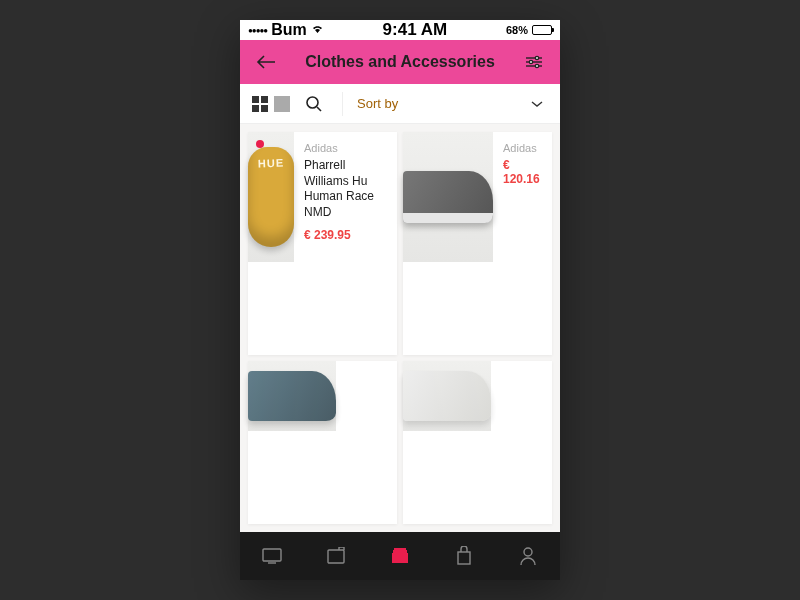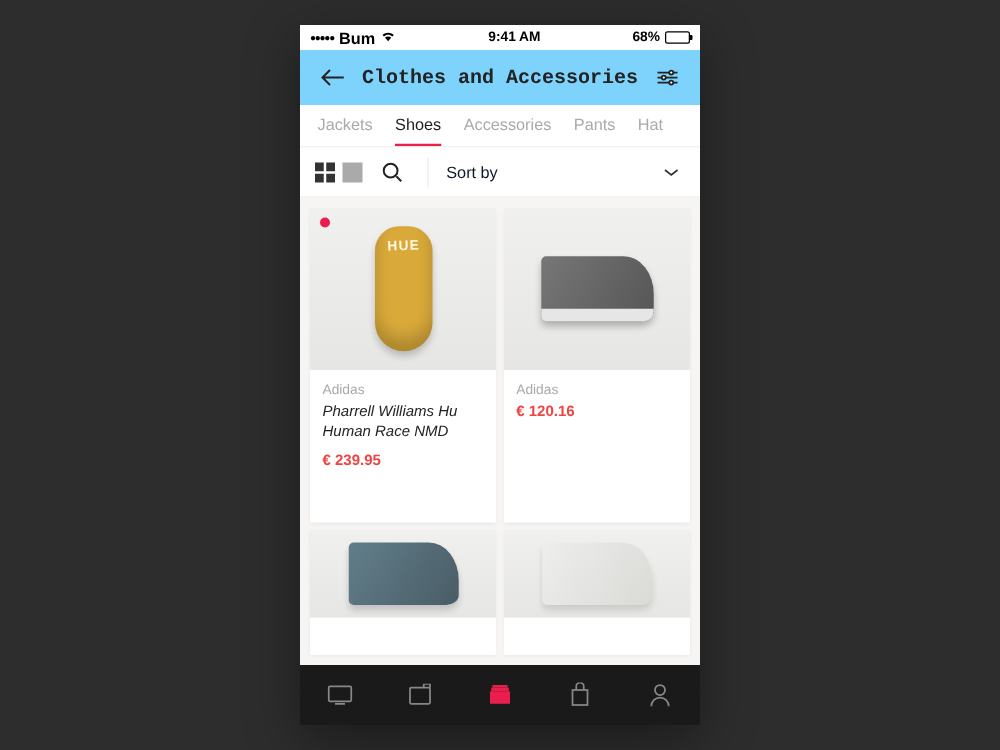--- a/index.html
+++ b/index.html
@@ -27,35 +27,34 @@
     background: #fff;
     display: flex;
     align-items: center;
     justify-content: space-between;
     padding: 0 8px;
     font-size: 11px;
     font-weight: 600;
   }
   .status-left, .status-right { display: flex; align-items: center; gap: 4px; }
   .dots { letter-spacing: -1px; font-size: 8px; }
-  .carrier { font-size: 13px; }
+  .carrier { font-size: 16px; }
   .wifi { font-size: 11px; }
-  .time { font-size: 11px; font-weight: 600; }
+  .time { font-size: 17px; font-weight: 600; }
   .battery-box { width: 20px; height: 10px; border: 1px solid #000; border-radius: 2px; position: relative; }
   .battery-box::after { content:""; position:absolute; right:-3px; top:2px; width:2px; height:4px; background:#000; border-radius:0 1px 1px 0; }
   .battery-fill { background:#000; width:100%; height:100%; border-radius:1px; }
 
   .header {
-    background: #7dd3fc;
+    background: #ec4899;
     height: 44px;
     display: flex;
     align-items: center;
     justify-content: center;
     padding: 0 12px;
-    font-family: Liberation Mono, monospace;
   }
   .back-arrow { width: 28px; height: 28px; display:flex; align-items:center; justify-content:center; }
   .header-title { font-size: 16px; font-weight: 600; color: #222; flex:1; text-align:center; }
   .filter-icon { width: 28px; height: 28px; display:flex; align-items:center; justify-content:center; }
 
   .tabs {
     background: #fff;
     display: flex;
     padding: 0 14px;
     gap: 18px;
@@ -82,35 +81,35 @@
     padding: 0 12px;
     gap: 10px;
     border-bottom: 1px solid #eee;
   }
   .view-toggle { display:flex; gap:6px; align-items:center; }
   .grid-small { width:16px; height:16px; display:grid; grid-template-columns:1fr 1fr; grid-template-rows:1fr 1fr; gap:2px; }
   .grid-small > div { background:#333; }
   .grid-large { width:16px; height:16px; background:#aaa; }
   .search-btn { width:28px; height:28px; display:flex; align-items:center; justify-content:center; }
   .toolbar-divider { width:1px; height:24px; background:#eee; margin:0 4px; }
-  .sort { flex:1; display:flex; align-items:center; justify-content:space-between; color:#0f172a; font-size:13px; padding-right:4px; }
+  .sort { flex:1; display:flex; align-items:center; justify-content:space-between; color:#a16207; font-size:13px; padding-right:4px; }
 
   .content {
     flex: 1;
     overflow: hidden;
     padding: 8px;
     display: grid;
     grid-template-columns: 1fr 1fr;
     gap: 6px;
     background: #f6f5f4;
   }
   .card {
     background: #fff;
     display: flex;
-    flex-direction: column;
+    flex-direction: row;
     box-shadow: 0 1px 3px rgba(0,0,0,.06);
   }
   .card-img {
     position: relative;
     height: 130px;
     display:flex;
     align-items:center;
     justify-content:center;
     background: linear-gradient(#f0f0ee, #e6e6e4);
   }
@@ -147,21 +146,21 @@
   }
   .shoe-white {
     width: 88px; height: 50px;
     background: linear-gradient(120deg,#eee,#d8d8d4);
     border-radius: 4px 24px 10px 4px / 4px 30px 8px 4px;
     box-shadow: 0 4px 6px rgba(0,0,0,.15);
     opacity: .85;
   }
   .card-body { padding: 10px 10px 12px; }
   .brand { color:#aaa; font-size:11px; margin-bottom:4px; }
-  .pname { font-size:12px; color:#222; line-height:1.3; margin-bottom:8px; min-height: 30px; font-style: italic; }
+  .pname { font-size:12px; color:#222; line-height:1.3; margin-bottom:8px; min-height: 30px; }
   .price { font-size:12px; font-weight:700; color:#ef4444; }
 
   .card.partial .card-img { height: 70px; align-items:flex-start; padding-top:10px; }
 
   .tabbar {
     height: 48px;
     background: #1a1a1a;
     display:flex;
     align-items:center;
     justify-content:space-around;
@@ -204,27 +203,20 @@
         <line x1="1" y1="3" x2="17" y2="3"></line>
           <circle cx="12" cy="3" r="1.6" fill="#fff"></circle>
         <line x1="1" y1="7" x2="17" y2="7"></line>
           <circle cx="6" cy="7" r="1.6" fill="#fff"></circle>
         <line x1="1" y1="11" x2="17" y2="11"></line>
           <circle cx="12" cy="11" r="1.6" fill="#fff"></circle>
       </svg>
     </div>
   </div>
 
-  <div class="tabs">
-    <div class="tab">Jackets</div>
-    <div class="tab active">Shoes</div>
-    <div class="tab">Accessories</div>
-    <div class="tab">Pants</div>
-    <div class="tab">Hat</div>
-  </div>
 
   <div class="toolbar">
     <div class="view-toggle">
       <div class="grid-small">
           <div></div>
           <div></div>
           <div></div>
           <div></div>
         </div>
       <div class="grid-large"></div>

